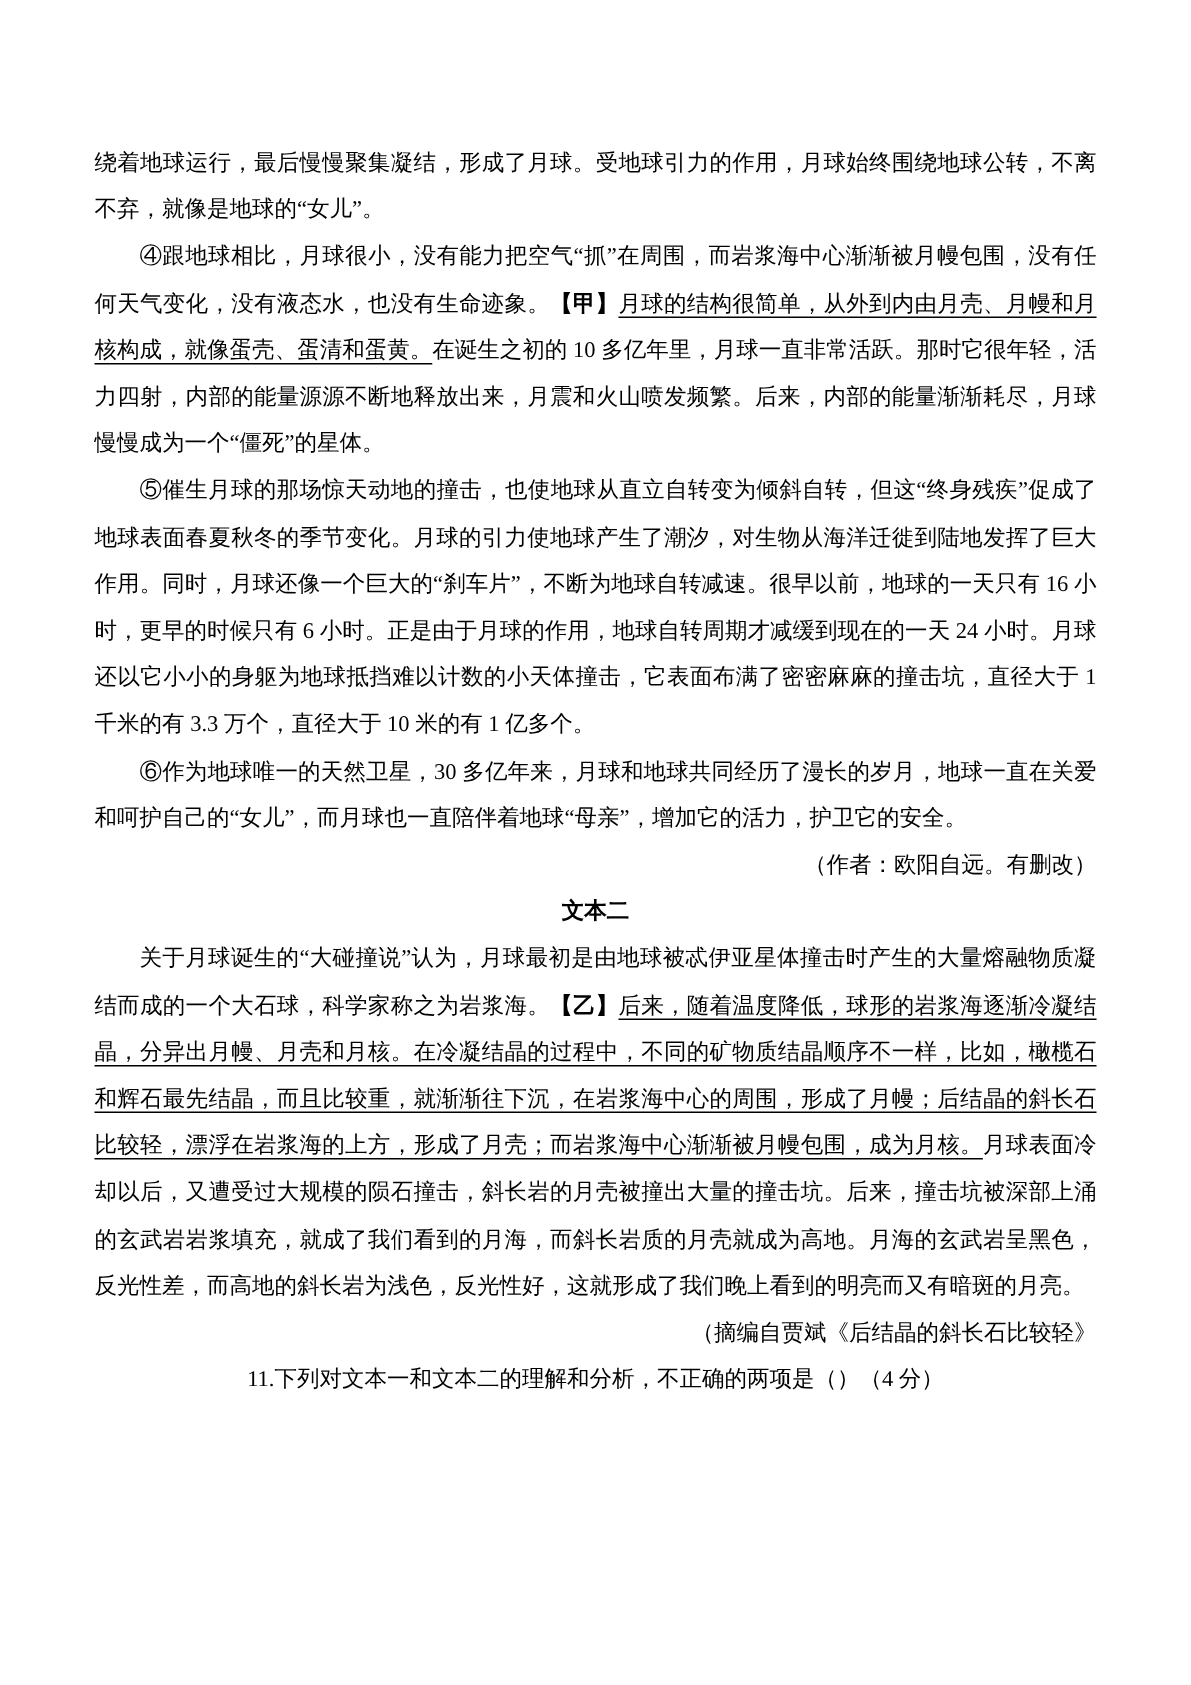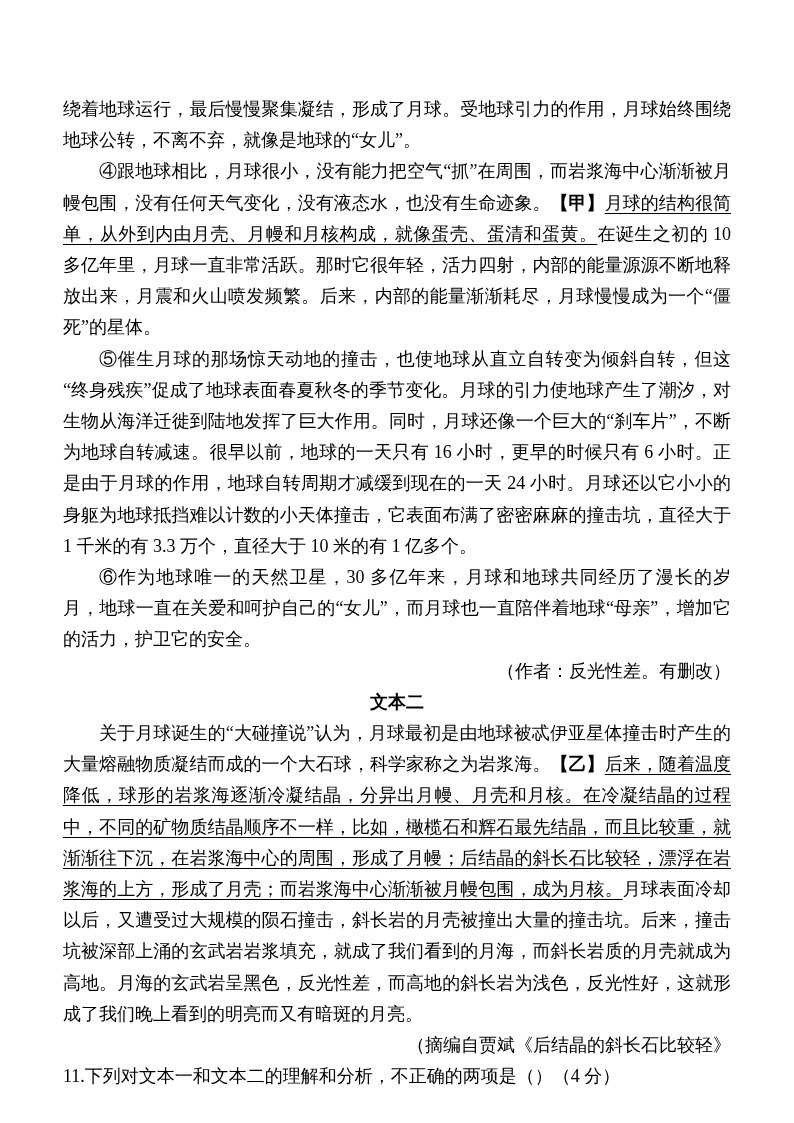--- a/index.html
+++ b/index.html
@@ -15,49 +15,49 @@
     background: #ffffff;
     overflow: hidden;
     font-family: "Liberation Serif", "DejaVu Serif", serif;
     color: #000000;
   }
   .content {
     position: absolute;
     top: 94px;
     left: 63px;
     width: 668px;
-    font-size: 18px;
+    font-size: 15px;
     line-height: 31.2px;
     text-align: justify;
     letter-spacing: 0;
   }
   .para {
     margin: 0;
     padding: 0;
   }
   .para.body { text-align: justify; }
   .para.indent { text-indent: 2em; }
   .para.attribution { text-align: right; }
   .para.heading { text-align: center; font-weight: bold; }
-  .para.question { text-align: left; }
+  .para.question { text-align: center; }
   .bold { font-weight: bold; }
   .underline {
     text-decoration: underline;
     text-decoration-thickness: 1px;
     text-underline-offset: 4px;
   }
 </style>
 </head>
 <body>
 
 <div class="page">
   <div class="content">
       <p class="para body"><span>绕着地球运行，最后慢慢聚集凝结，形成了月球。受地球引力的作用，月球始终围绕地球公转，不离不弃，就像是地球的“女儿”。</span></p>
       <p class="para body indent"><span>④跟地球相比，月球很小，没有能力把空气“抓”在周围，而岩浆海中心渐渐被月幔包围，没有任何天气变化，没有液态水，也没有生命迹象。</span><span class="bold">【甲】</span><span class="underline">月球的结构很简单，从外到内由月壳、月幔和月核构成，就像蛋壳、蛋清和蛋黄。</span><span>在诞生之初的 10 多亿年里，月球一直非常活跃。那时它很年轻，活力四射，内部的能量源源不断地释放出来，月震和火山喷发频繁。后来，内部的能量渐渐耗尽，月球慢慢成为一个“僵死”的星体。</span></p>
       <p class="para body indent"><span>⑤催生月球的那场惊天动地的撞击，也使地球从直立自转变为倾斜自转，但这“终身残疾”促成了地球表面春夏秋冬的季节变化。月球的引力使地球产生了潮汐，对生物从海洋迁徙到陆地发挥了巨大作用。同时，月球还像一个巨大的“刹车片”，不断为地球自转减速。很早以前，地球的一天只有 16 小时，更早的时候只有 6 小时。正是由于月球的作用，地球自转周期才减缓到现在的一天 24 小时。月球还以它小小的身躯为地球抵挡难以计数的小天体撞击，它表面布满了密密麻麻的撞击坑，直径大于 1 千米的有 3.3 万个，直径大于 10 米的有 1 亿多个。</span></p>
       <p class="para body indent"><span>⑥作为地球唯一的天然卫星，30 多亿年来，月球和地球共同经历了漫长的岁月，地球一直在关爱和呵护自己的“女儿”，而月球也一直陪伴着地球“母亲”，增加它的活力，护卫它的安全。</span></p>
-      <p class="para attribution"><span>（作者：反光性差。有删改）</span></p>
+      <p class="para attribution"><span>（作者：欧阳自远。有删改）</span></p>
       <p class="para heading"><span class="bold">文本二</span></p>
       <p class="para body indent"><span>关于月球诞生的“大碰撞说”认为，月球最初是由地球被忒伊亚星体撞击时产生的大量熔融物质凝结而成的一个大石球，科学家称之为岩浆海。</span><span class="bold">【乙】</span><span class="underline">后来，随着温度降低，球形的岩浆海逐渐冷凝结晶，分异出月幔、月壳和月核。在冷凝结晶的过程中，不同的矿物质结晶顺序不一样，比如，橄榄石和辉石最先结晶，而且比较重，就渐渐往下沉，在岩浆海中心的周围，形成了月幔；后结晶的斜长石比较轻，漂浮在岩浆海的上方，形成了月壳；而岩浆海中心渐渐被月幔包围，成为月核。</span><span>月球表面冷却以后，又遭受过大规模的陨石撞击，斜长岩的月壳被撞出大量的撞击坑。后来，撞击坑被深部上涌的玄武岩岩浆填充，就成了我们看到的月海，而斜长岩质的月壳就成为高地。月海的玄武岩呈黑色，反光性差，而高地的斜长岩为浅色，反光性好，这就形成了我们晚上看到的明亮而又有暗斑的月亮。</span></p>
       <p class="para attribution"><span>（摘编自贾斌《后结晶的斜长石比较轻》</span></p>
       <p class="para question"><span>11.下列对文本一和文本二的理解和分析，不正确的两项是（）（4 分）</span></p>
     </div>
 </div>
 
 </body></html>

